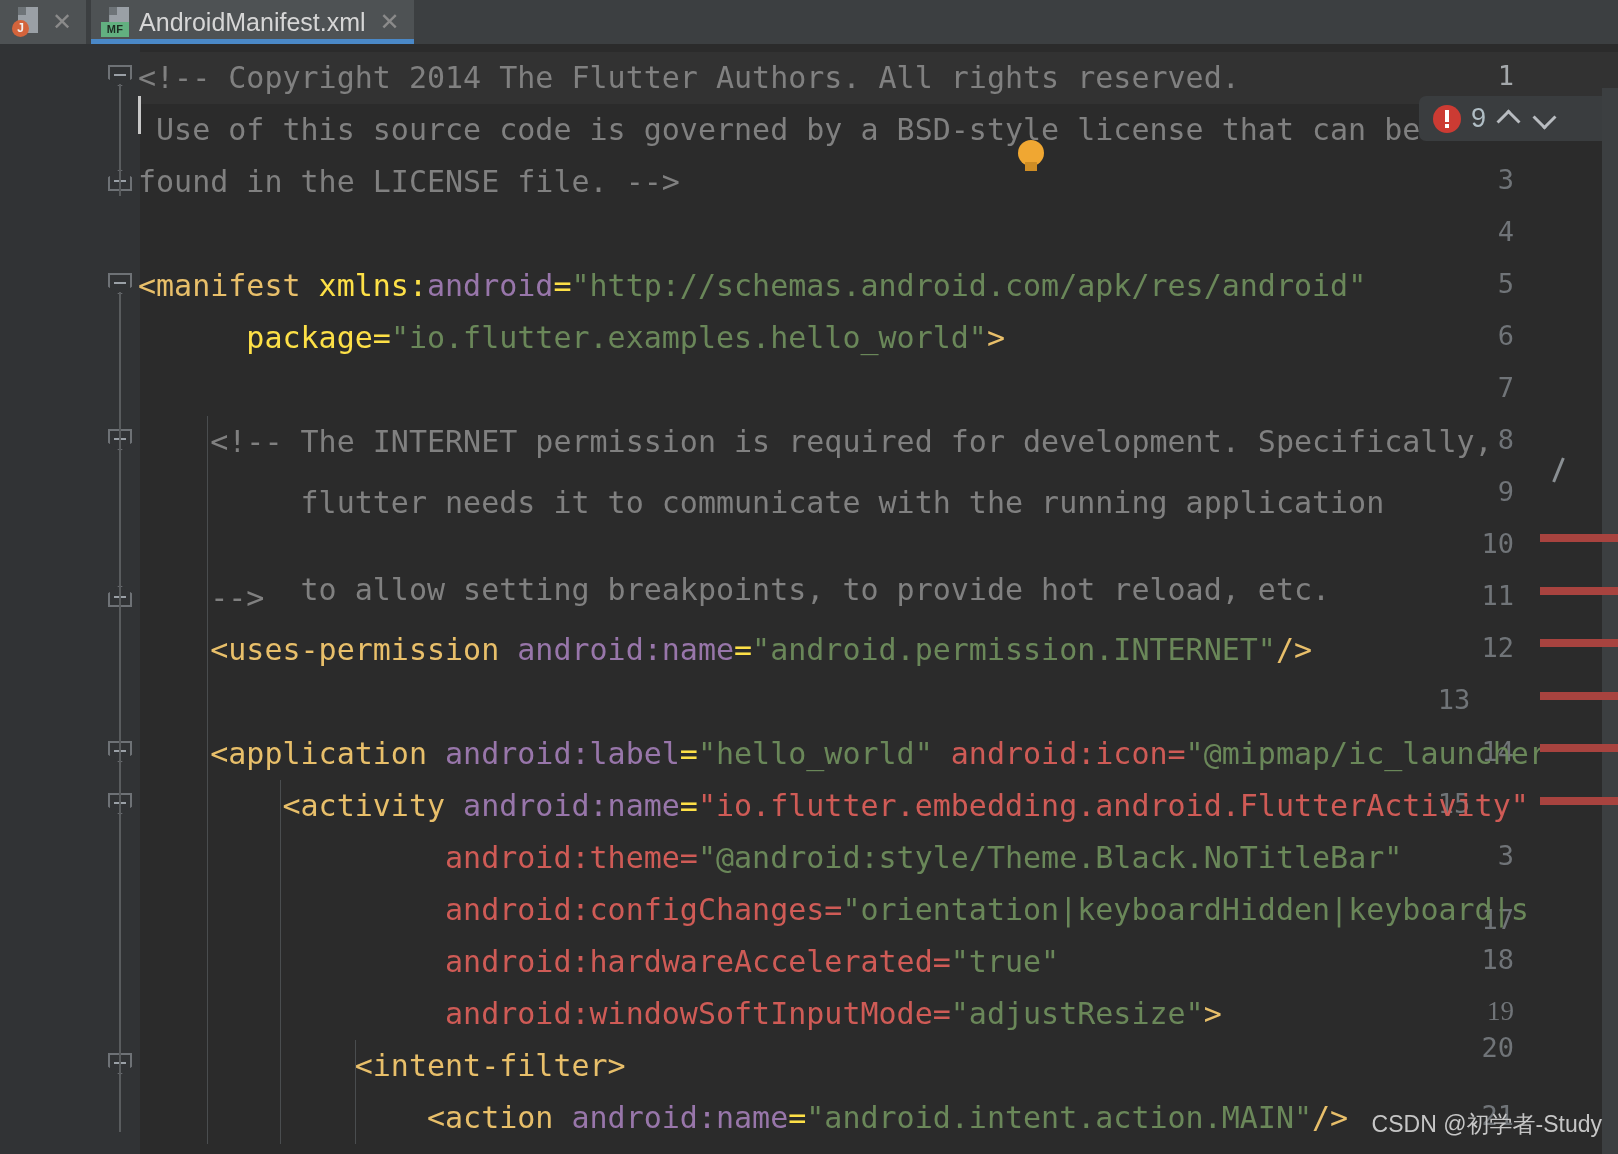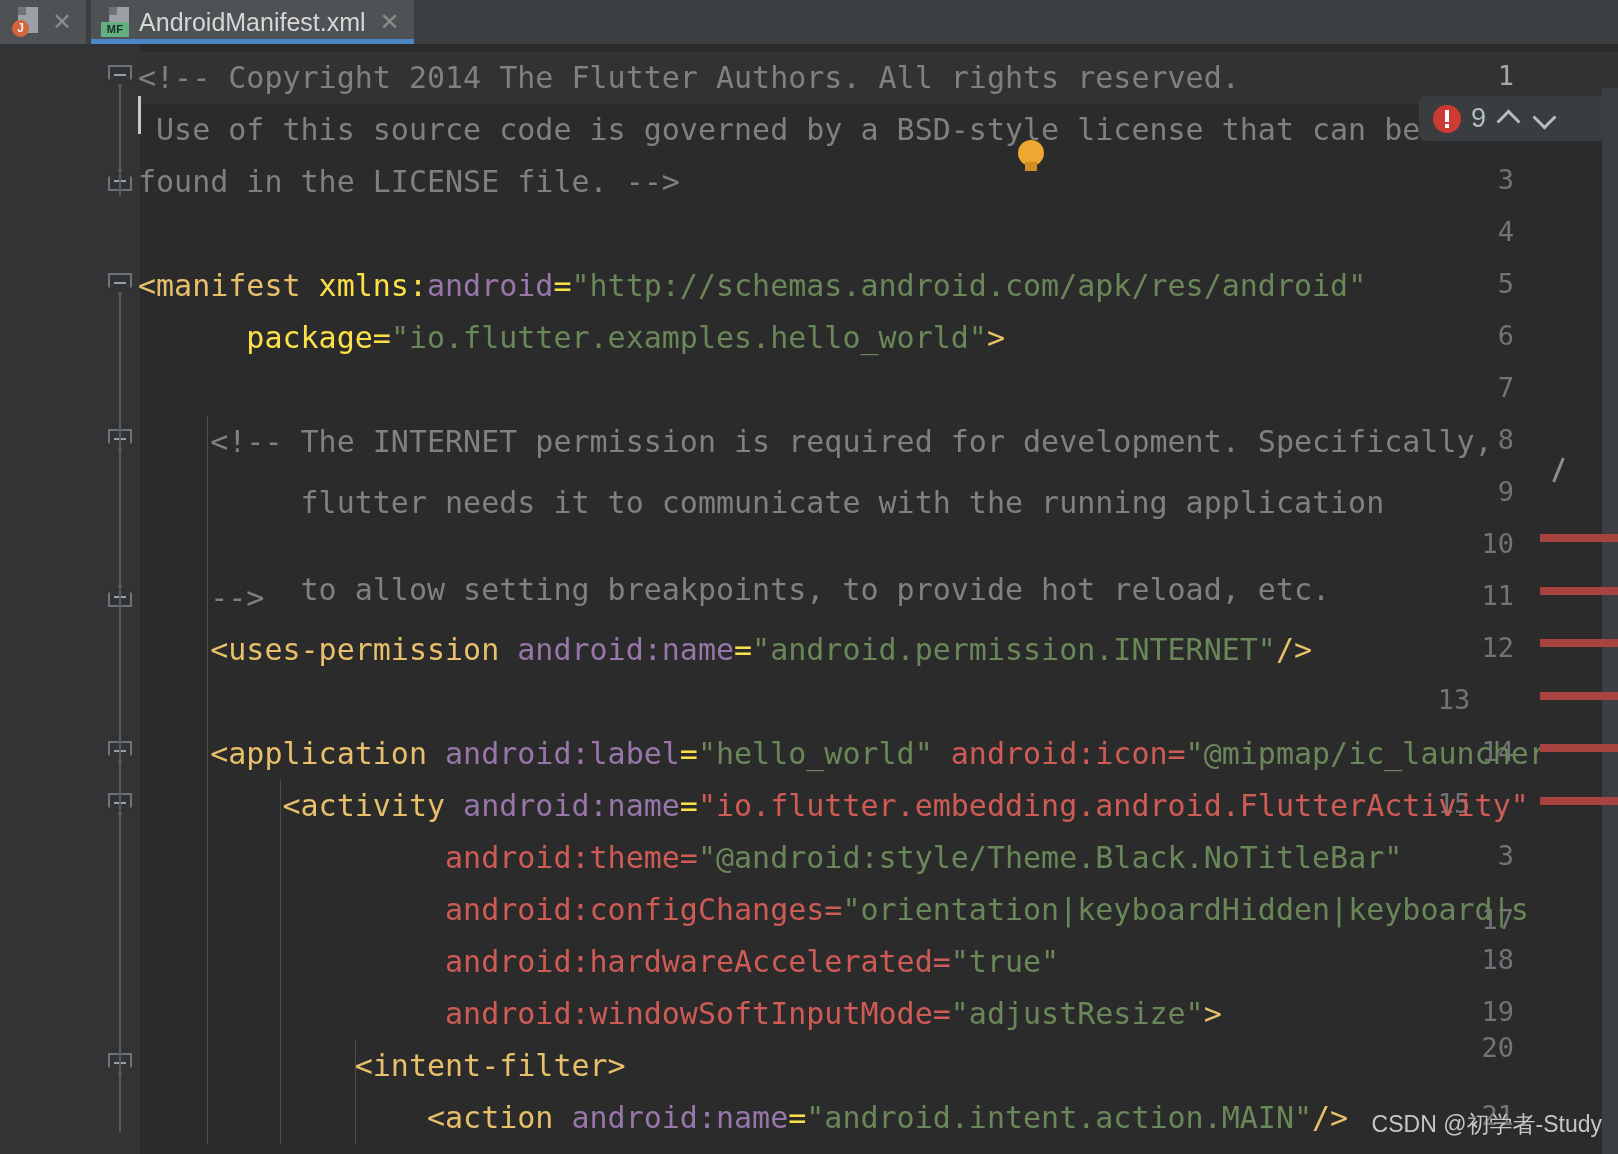--- a/index.html
+++ b/index.html
@@ -262,21 +262,21 @@
       <div class="lineno" style="top: 432px;">9</div>
       <div class="lineno" style="top: 484px;">10</div>
       <div class="lineno" style="top: 536px;">11</div>
       <div class="lineno" style="top: 588px;">12</div>
       <div class="lineno" style="top: 640px; text-align: center;">13</div>
       <div class="lineno" style="top: 692px;">14</div>
       <div class="lineno" style="top: 744px; text-align: center;">15</div>
       <div class="lineno" style="top: 796px;">3</div>
       <div class="lineno" style="top: 860px;">17</div>
       <div class="lineno" style="top: 900px;">18</div>
-      <div class="lineno" style="top: 952px;">19</div>
+      <div class="lineno" style="top: 952px; font-family: Liberation Serif, serif;">19</div>
       <div class="lineno" style="top: 988px;">20</div>
       <div class="lineno" style="top: 1056px;">21</div>
     </div>
   <div id="codelayer">
       <div class="code" style="top: 8px;"><span class="cm">&lt;!-- Copyright 2014 The Flutter Authors. All rights reserved.</span></div>
       <div class="code" style="top: 60px;"><span class="cm"> Use of this source code is governed by a BSD-style license that can be</span></div>
       <div class="code" style="top: 112px;"><span class="cm">found in the LICENSE file. --&gt;</span></div>
       <div class="code" style="top: 164px;"></div>
       <div class="code" style="top: 216px;"><span class="tg">&lt;manifest</span><span class="at"> xmlns:</span><span class="ns">android</span><span class="at">=</span><span class="st">"http://schemas.android.com/apk/res/android"</span></div>
       <div class="code" style="top: 268px;"><span class="at">      package</span><span class="at">=</span><span class="st">"io.flutter.examples.hello_world"</span><span class="tg">&gt;</span></div>

